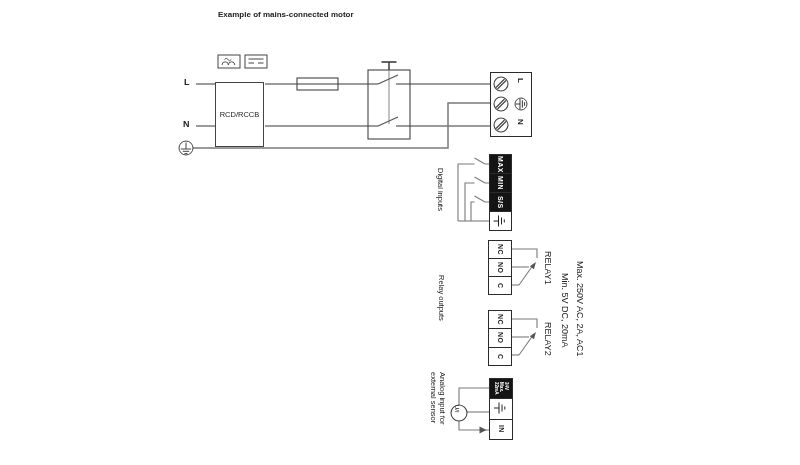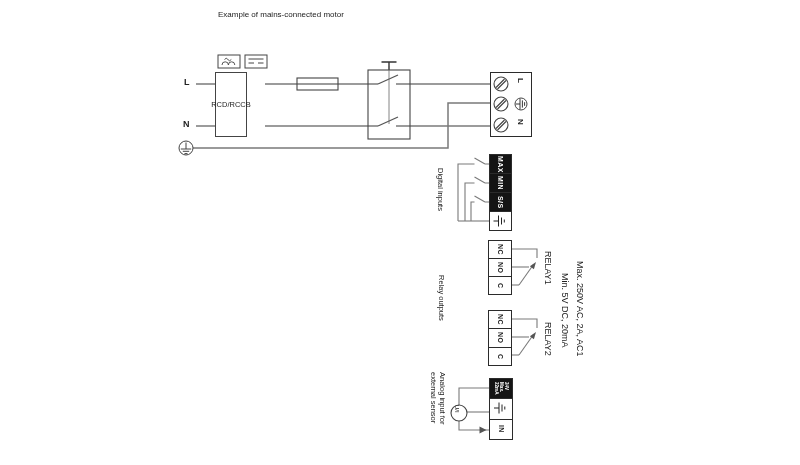--- a/index.html
+++ b/index.html
@@ -1,19 +1,19 @@
 <!DOCTYPE html>
 <html><head>
 <meta charset="utf-8">
 <style>
   html,body{margin:0;padding:0;background:#fff;}
   #stage{position:relative;width:800px;height:465px;background:#ffffff;
          font-family:"Liberation Sans", sans-serif;color:#222;overflow:hidden;}
   .abs{position:absolute;}
-  .txt{position:absolute;color:#222;white-space:nowrap;}
+  .txt{position:absolute;color:#222;white-space:nowrap;font-weight:bold;}
   .vtext{writing-mode:vertical-rl;text-orientation:mixed;white-space:nowrap;}
   svg{position:absolute;left:0;top:0;}
   .tblock{position:absolute;border:1.4px solid #2b2b2b;box-sizing:border-box;
           display:flex;flex-direction:column;background:transparent;}
   .cell{flex:1;display:flex;align-items:center;justify-content:center;
         border-bottom:1.4px solid #2b2b2b;box-sizing:border-box;}
   .cell:last-child{border-bottom:none;}
   .cell.black{background:#141414;color:#ffffff;}
   .cell .vtext{font-size:7px;font-weight:bold;letter-spacing:.4px;}
   .cell.black .vtext{color:#fff;}
@@ -123,21 +123,21 @@
       <path d="M494 408H499"></path>
       <path d="M499 402.5V413.5M502 404.5V411.5M504.8 406.5V409.5"></path>
     </g>
   </svg>
 
   <div class="txt" style="left:218px;top:9px;font-size:8px;line-height:11px;">Example of mains-connected motor</div>
 
   <div class="txt" style="left:184px;top:77px;font-size:9px;font-weight:bold;">L</div>
   <div class="txt" style="left:183px;top:119px;font-size:9px;font-weight:bold;">N</div>
 
-  <div class="rcdbox" style="left:215px;top:72px;width:32px;height:65px;">
+  <div class="rcdbox" style="left:215px;top:82px;width:49px;height:65px;">
     <span style="font-size:7.5px;">RCD/RCCB</span>
   </div>
 
   <div class="mainsterm" style="left:490px;top:72px;width:42px;height:65px;"></div>
   <span class="vtext abs" style="left:516px;top:78px;font-size:8px;font-weight:bold;">L</span>
   <span class="vtext abs" style="left:516px;top:119px;font-size:8px;font-weight:bold;">N</span>
 
   <span class="vtext abs" style="left:436px;top:168px;font-size:7.5px;">Digital inputs</span>
   <div class="tblock" style="left:489px;top:154px;width:23px;height:77px;">
     <div class="cell black">

